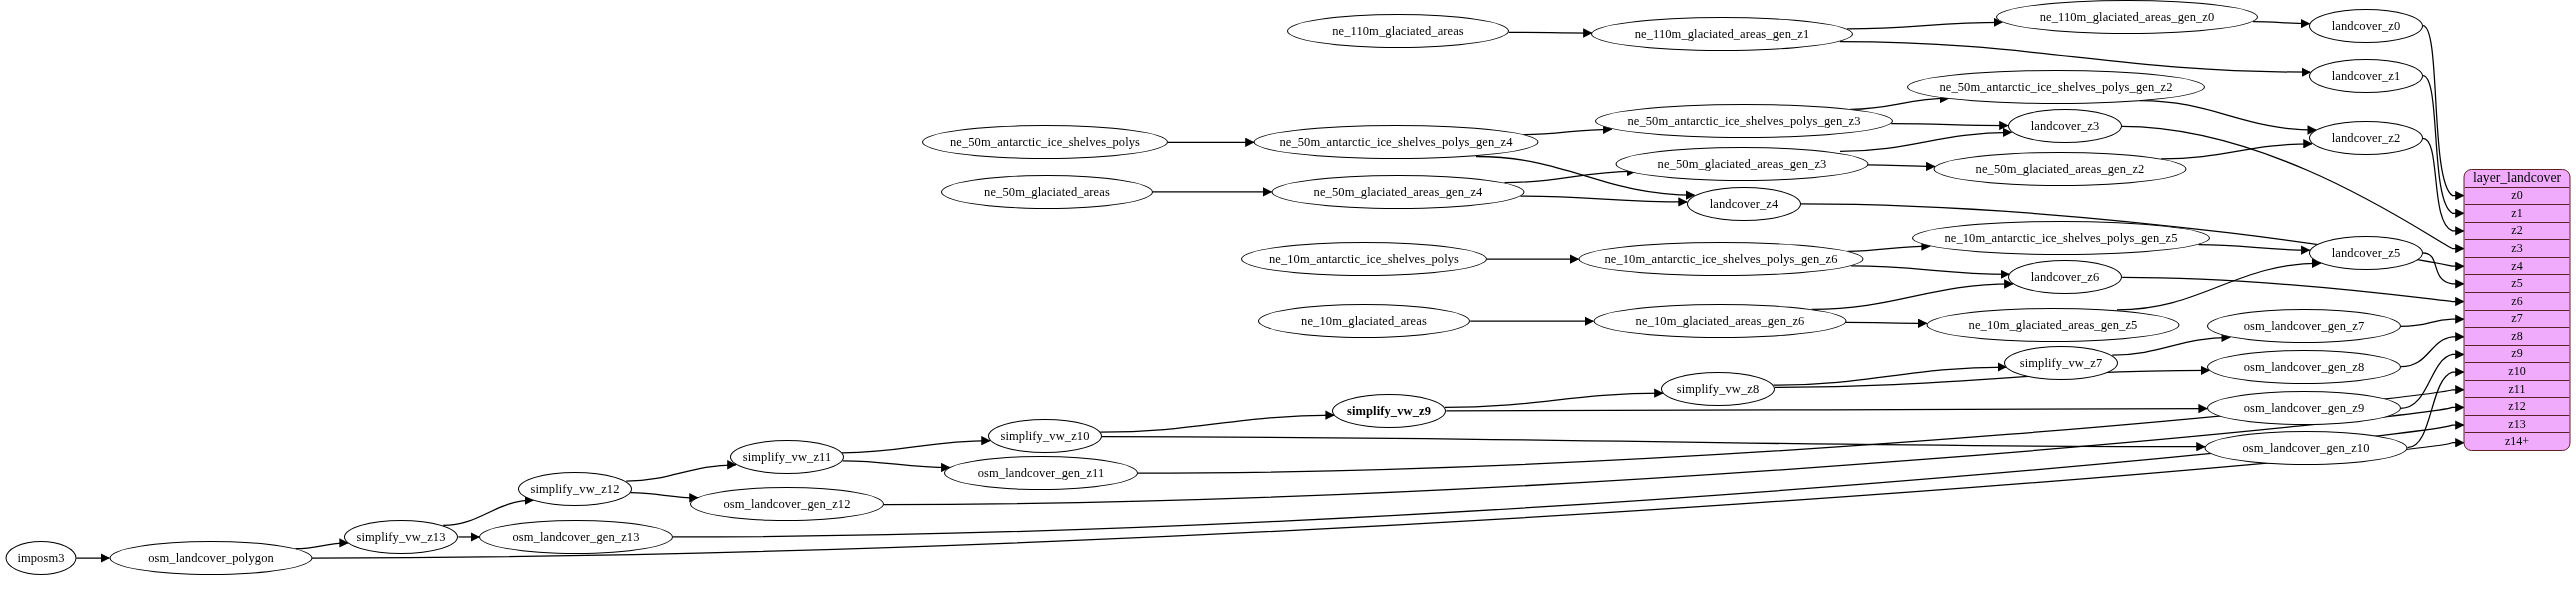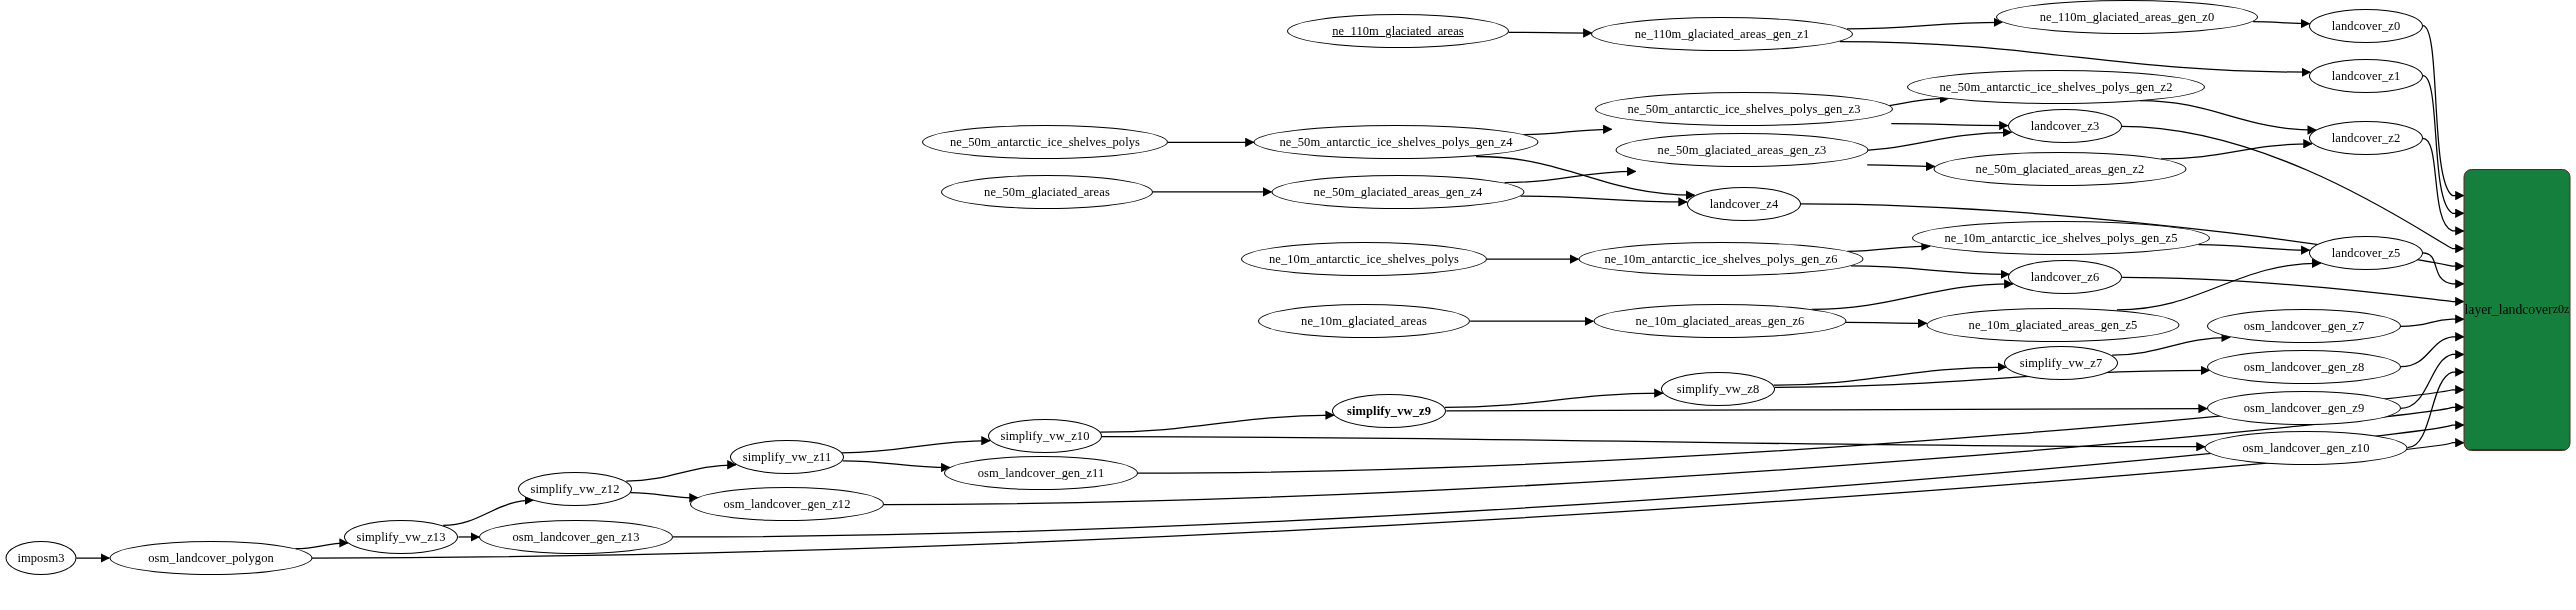--- a/index.html
+++ b/index.html
@@ -37,24 +37,24 @@
     font-size: 12.5px;
     line-height: 1;
     letter-spacing: 0.1px;
   }
   .record {
     position: absolute;
     transform: translate(-50%, -50%);
     box-sizing: border-box;
     border: 0.9px solid #5e2028;
     border-radius: 8px;
-    background: #15803d;
+    background: #f0abfc;
     overflow: hidden;
     display: flex;
-    flex-direction: row;
+    flex-direction: column;
   }
   .record .rrow {
     flex: 1 1 0;
     display: flex;
     align-items: center;
     justify-content: center;
     font-size: 12px;
     color: #000000;
     border-bottom: 0.9px solid #5e2028;
     box-sizing: border-box;
@@ -123,21 +123,21 @@
         <path d="M 4216 573 C 4265.95 573, 4267 561.59375, 4307 560.5 L 4327 560.5" fill="none" stroke="#000000" stroke-width="2.2" marker-end="url(#arrow)"></path>
         <path d="M 4216 644 C 4265.95 644, 4267 596.09375, 4307 591.5 L 4327 591.5" fill="none" stroke="#000000" stroke-width="2.2" marker-end="url(#arrow)"></path>
         <path d="M 4216 717 C 4265.95 717, 4267 630.76875, 4307 622.5 L 4327 622.5" fill="none" stroke="#000000" stroke-width="2.2" marker-end="url(#arrow)"></path>
         <path d="M 4228 786 C 4272.55 786, 4267 665.09375, 4307 653.5 L 4327 653.5" fill="none" stroke="#000000" stroke-width="2.2" marker-end="url(#arrow)"></path>
         <path d="M 1998 831 C 3046.05 831, 4267 697.31875, 4307 684.5 L 4327 684.5" fill="none" stroke="#000000" stroke-width="2.2" marker-end="url(#arrow)"></path>
         <path d="M 1552 886 C 2800.75 886, 4267 730.41875, 4307 715.5 L 4327 715.5" fill="none" stroke="#000000" stroke-width="2.2" marker-end="url(#arrow)"></path>
         <path d="M 1182 943 C 2597.25 943, 4267 763.69375, 4307 746.5 L 4327 746.5" fill="none" stroke="#000000" stroke-width="2.2" marker-end="url(#arrow)"></path>
       </g>
   </svg>
   <div id="nodes-g">
-      <div class="node" style="left: 1398px; top: 31px; width: 222px; height: 34px; text-decoration: underline;">
+      <div class="node" style="left: 1398px; top: 31px; width: 222px; height: 34px;">
         <span>ne_110m_glaciated_areas</span>
       </div>
       <div class="node" style="left: 1722px; top: 34px; width: 262px; height: 34px;">
         <span>ne_110m_glaciated_areas_gen_z1</span>
       </div>
       <div class="node" style="left: 2127px; top: 17px; width: 262px; height: 34px; justify-content: center;">
         <span>ne_110m_glaciated_areas_gen_z0</span>
       </div>
       <div class="node" style="left: 2366px; top: 26px; width: 114px; height: 34px;">
         <span>landcover_z0</span>
@@ -147,30 +147,30 @@
       </div>
       <div class="node" style="left: 2056px; top: 87px; width: 298px; height: 34px;">
         <span>ne_50m_antarctic_ice_shelves_polys_gen_z2</span>
       </div>
       <div class="node" style="left: 2065px; top: 126px; width: 114px; height: 34px;">
         <span>landcover_z3</span>
       </div>
       <div class="node" style="left: 2366px; top: 138px; width: 114px; height: 34px;">
         <span>landcover_z2</span>
       </div>
-      <div class="node" style="left: 1744px; top: 109px; width: 298px; height: 34px;">
+      <div class="node" style="left: 1744px; top: 121px; width: 298px; height: 34px;">
         <span>ne_50m_antarctic_ice_shelves_polys_gen_z3</span>
       </div>
       <div class="node" style="left: 1045px; top: 142px; width: 246px; height: 34px;">
         <span>ne_50m_antarctic_ice_shelves_polys</span>
       </div>
       <div class="node" style="left: 1396px; top: 142px; width: 285px; height: 34px;">
         <span>ne_50m_antarctic_ice_shelves_polys_gen_z4</span>
       </div>
-      <div class="node" style="left: 1742px; top: 150px; width: 253px; height: 34px; justify-content: center;">
+      <div class="node" style="left: 1742px; top: 164px; width: 253px; height: 34px; justify-content: center;">
         <span>ne_50m_glaciated_areas_gen_z3</span>
       </div>
       <div class="node" style="left: 2060px; top: 169px; width: 253px; height: 34px;">
         <span>ne_50m_glaciated_areas_gen_z2</span>
       </div>
       <div class="node" style="left: 1047px; top: 192px; width: 212px; height: 34px;">
         <span>ne_50m_glaciated_areas</span>
       </div>
       <div class="node" style="left: 1398px; top: 192px; width: 253px; height: 34px; justify-content: center;">
         <span>ne_50m_glaciated_areas_gen_z4</span>

